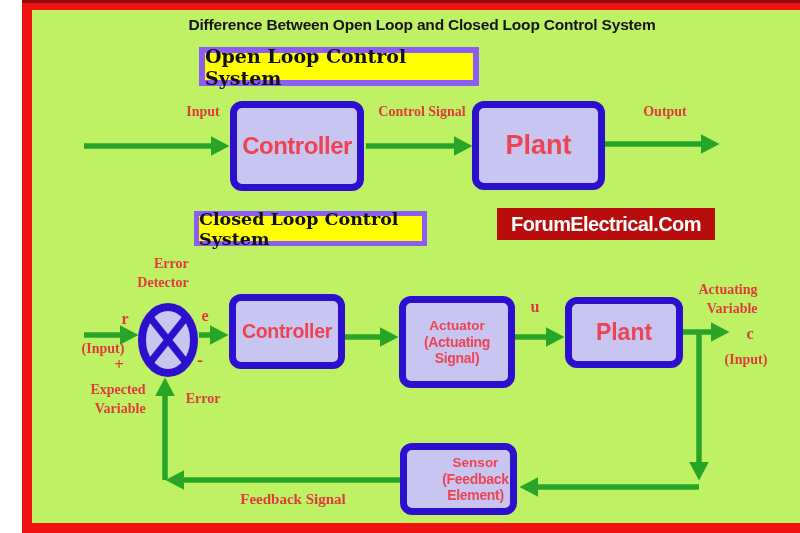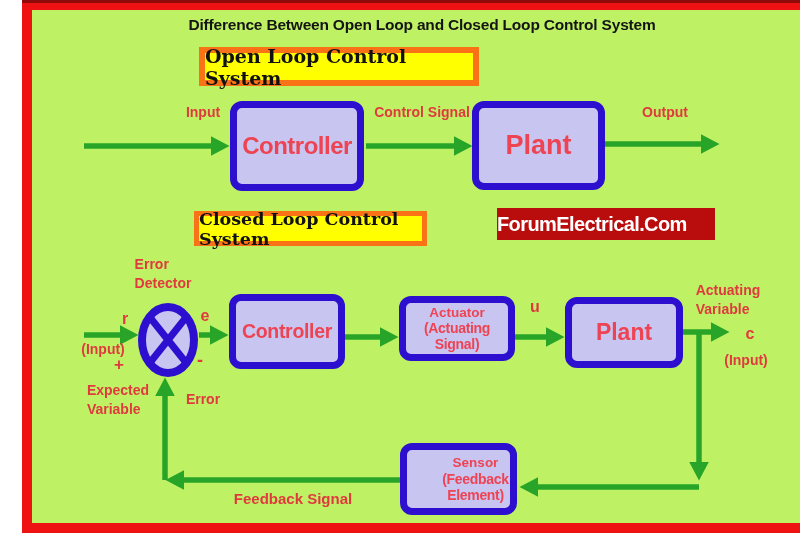--- a/index.html
+++ b/index.html
@@ -5,43 +5,43 @@
   html,body{margin:0;padding:0;background:#fff;}
   .stage{position:relative;width:800px;height:533px;background:#bef264;overflow:hidden;
          font-family:"Liberation Sans",sans-serif;margin-left:22px;}
   
   .frame{position:absolute;inset:0;border:10px solid #ee1212;box-sizing:border-box;z-index:5;pointer-events:none;}
   .frame-topline{position:absolute;left:0;top:0;width:800px;height:3px;background:#8f0a0a;z-index:6;}
   
   .title{position:absolute;left:0;top:16px;width:800px;text-align:center;
          font-size:15.5px;font-weight:bold;color:#141414;letter-spacing:-0.2px;z-index:2;}
   
-  .banner{position:absolute;background:#ffff00;border:6px solid #f97316;box-sizing:border-box;
+  .banner{position:absolute;background:#ffff00;border:6px solid #8b5cf6;box-sizing:border-box;
           display:flex;align-items:center;justify-content:center;z-index:2;
           font-family:"DejaVu Serif",serif;font-weight:bold;color:#111;}
   .banner.open{left:177px;top:47px;width:280px;height:39px;font-size:19px;}
   .banner.closed{left:172px;top:211px;width:233px;height:35px;font-size:17.5px;border-width:5px;}
   .brand{position:absolute;left:475px;top:208px;width:218px;height:32px;background:#b90d0d;
-         display:flex;align-items:center;justify-content:flex-start;z-index:2;
+         display:flex;align-items:center;justify-content:center;z-index:2;
          color:#ffffff;font-weight:bold;font-size:20px;letter-spacing:-0.6px;}
   
   .box{position:absolute;background:#c9c5f1;border:7px solid #2d10cf;box-sizing:border-box;
        border-radius:12px;display:flex;flex-direction:column;align-items:center;justify-content:center;
        z-index:2;color:#ee4352;font-weight:bold;text-align:center;line-height:1.15;}
   .box.oc{left:208px;top:101px;width:134px;height:90px;font-size:24px;letter-spacing:-0.5px;}
   .box.op{left:450px;top:101px;width:133px;height:89px;font-size:27px;}
   .box.cc{left:207px;top:294px;width:116px;height:75px;font-size:19.5px;letter-spacing:-0.3px;}
-  .box.ac{left:377px;top:296px;width:116px;height:65px;}
+  .box.ac{left:377px;top:296px;width:116px;height:92px;}
   .box.cp{left:543px;top:297px;width:118px;height:71px;font-size:23px;}
   .box.sn{left:378px;top:443px;width:117px;height:72px;padding-left:34px;}
   .box .l1{font-size:13.5px;display:block;}
   .box .l2{font-size:14px;display:block;letter-spacing:-0.3px;}
   
   .lbl{position:absolute;color:#e03a3e;font-weight:bold;font-size:14px;z-index:2;
-       transform:translateX(-50%);text-align:left;white-space:nowrap;line-height:1.35;}
+       transform:translateX(-50%);text-align:right;white-space:nowrap;line-height:1.35;font-family:Liberation Serif, serif;}
   .lbl.big{font-size:16px;}
   .lbl.input{left:181px;top:103px;}
   .lbl.csig{left:400px;top:103px;}
   .lbl.output{left:643px;top:103px;}
   .lbl.errdet{left:141px;top:255px;}
   .lbl.r{left:103px;top:308px;}
   .lbl.inparen{left:81px;top:340px;}
   .lbl.plus{left:97px;top:354px;font-size:17px;}
   .lbl.e{left:183px;top:305px;}
   .lbl.minus{left:178px;top:348px;font-size:18px;}

